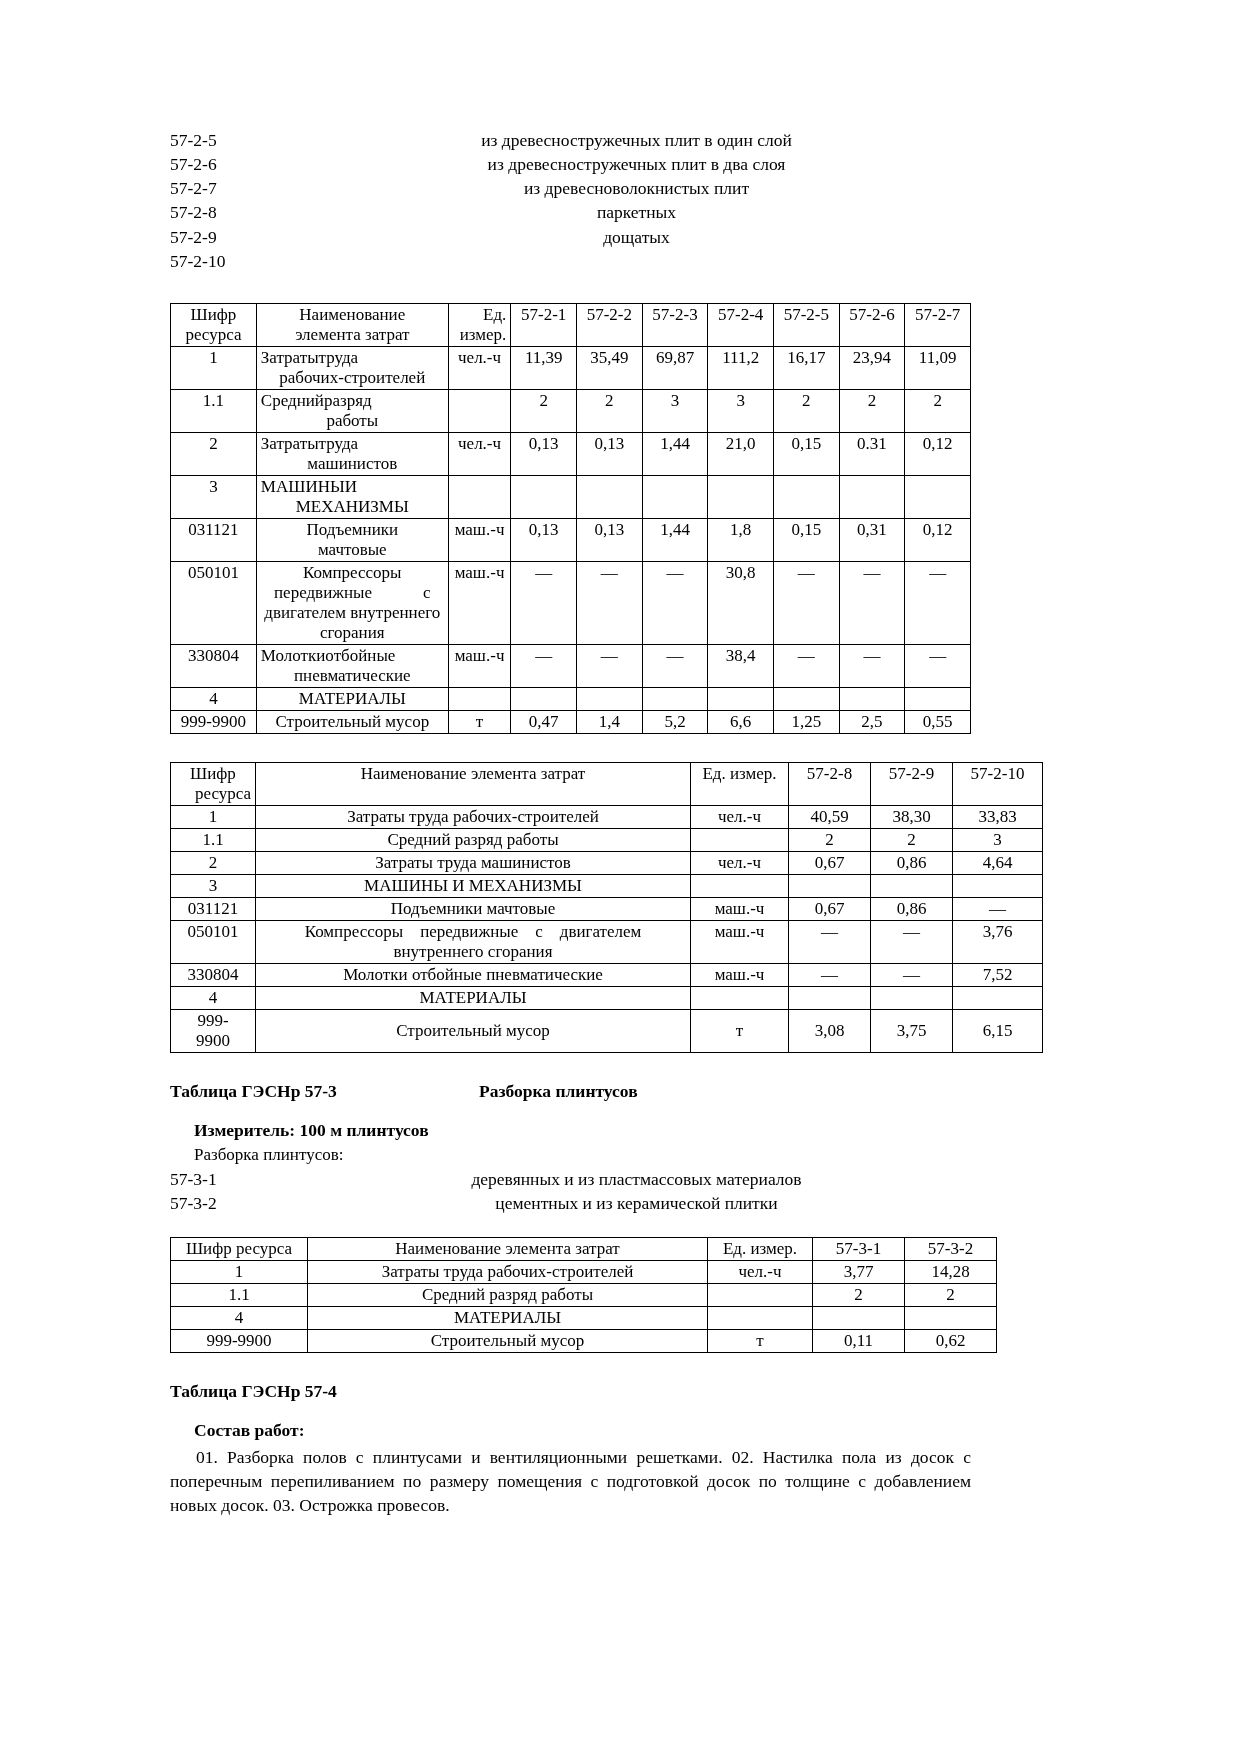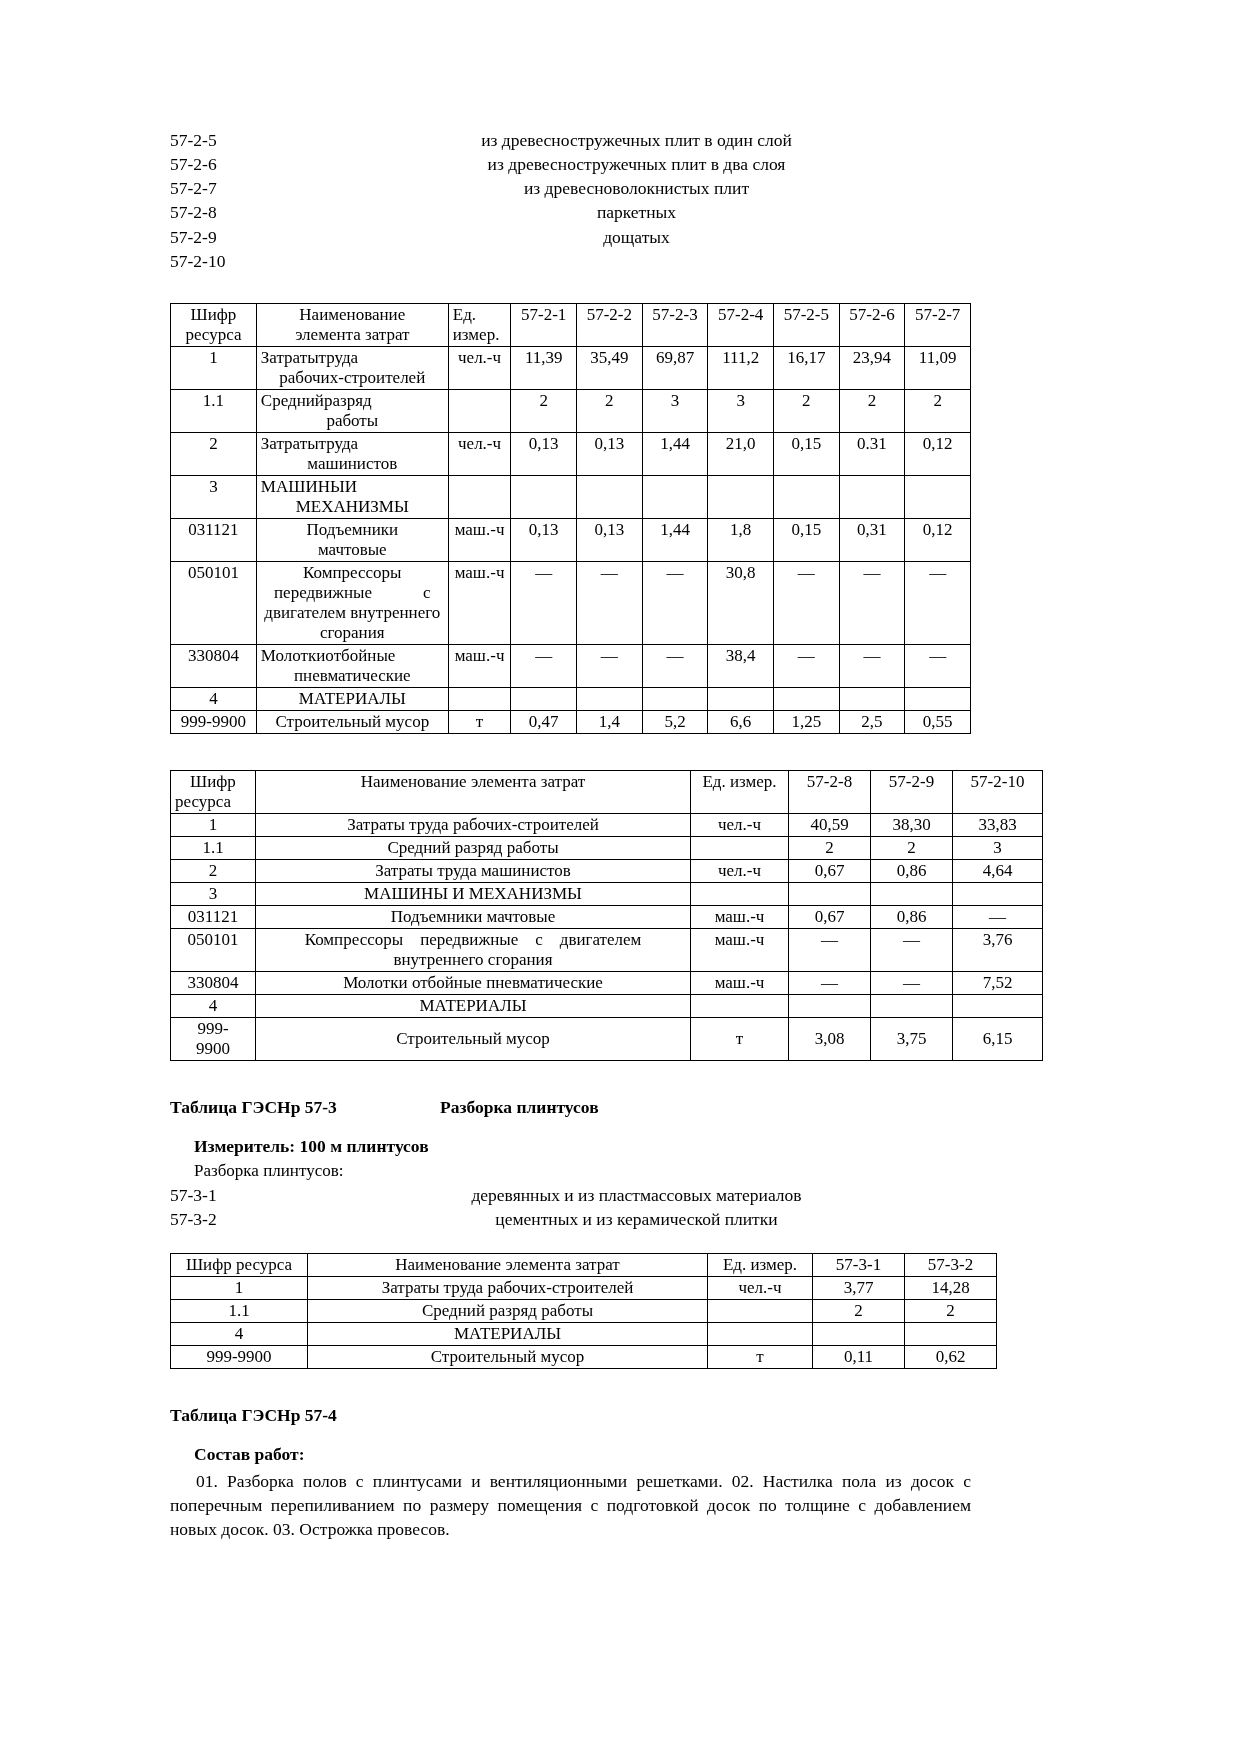--- a/index.html
+++ b/index.html
@@ -44,36 +44,37 @@
     font-size: 17px;
     table-layout: fixed;
   }
   table.doc td, table.doc th {
     border: 1px solid #000;
     padding: 1px 4px;
     vertical-align: top;
     font-weight: normal;
     text-align: center;
   }
-  .tbl-wrap { margin-bottom: 36px; }
+  .tbl-wrap { margin-bottom: 28px; }
   .c-bold { font-weight: bold; }
-  .t-left { text-align: left; }
+  .t-left { text-align: right; }
   .just {
     text-align: justify;
     text-align-last: justify;
     white-space: normal;
   }
   .nowrapcell { white-space: nowrap; }
   .hdr td { text-align: center; vertical-align: middle; }
   
   .tbl-title {
     display: flex;
     font-weight: bold;
     font-size: 17.5px;
     margin: 0 0 18px 0;
+    gap: 39px;
   }
   .tbl-title .t-num { flex: 0 0 270px; }
   .tbl-title .t-name { flex: 1 1 auto; }
   .sub-bold {
     font-weight: bold;
     font-size: 17.5px;
     margin: 0 0 4px 24px;
   }
   .plain-line {
     font-size: 17px;

